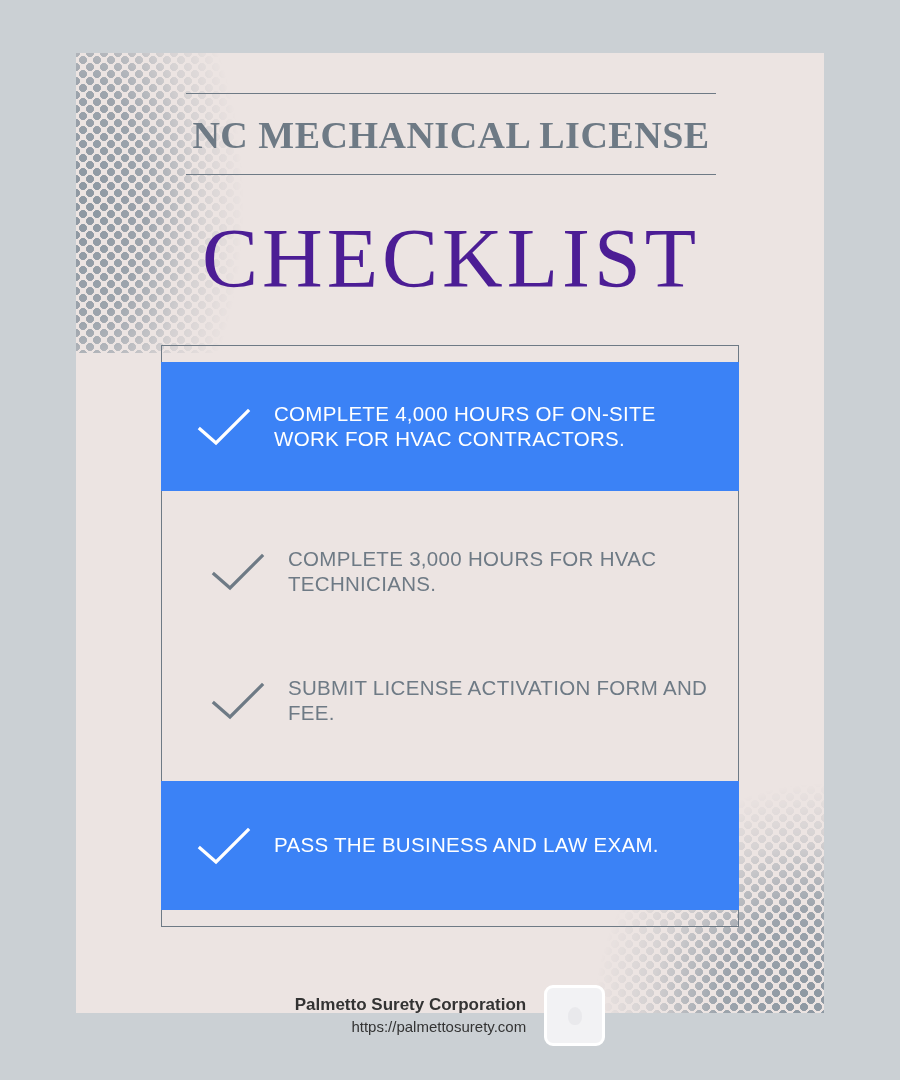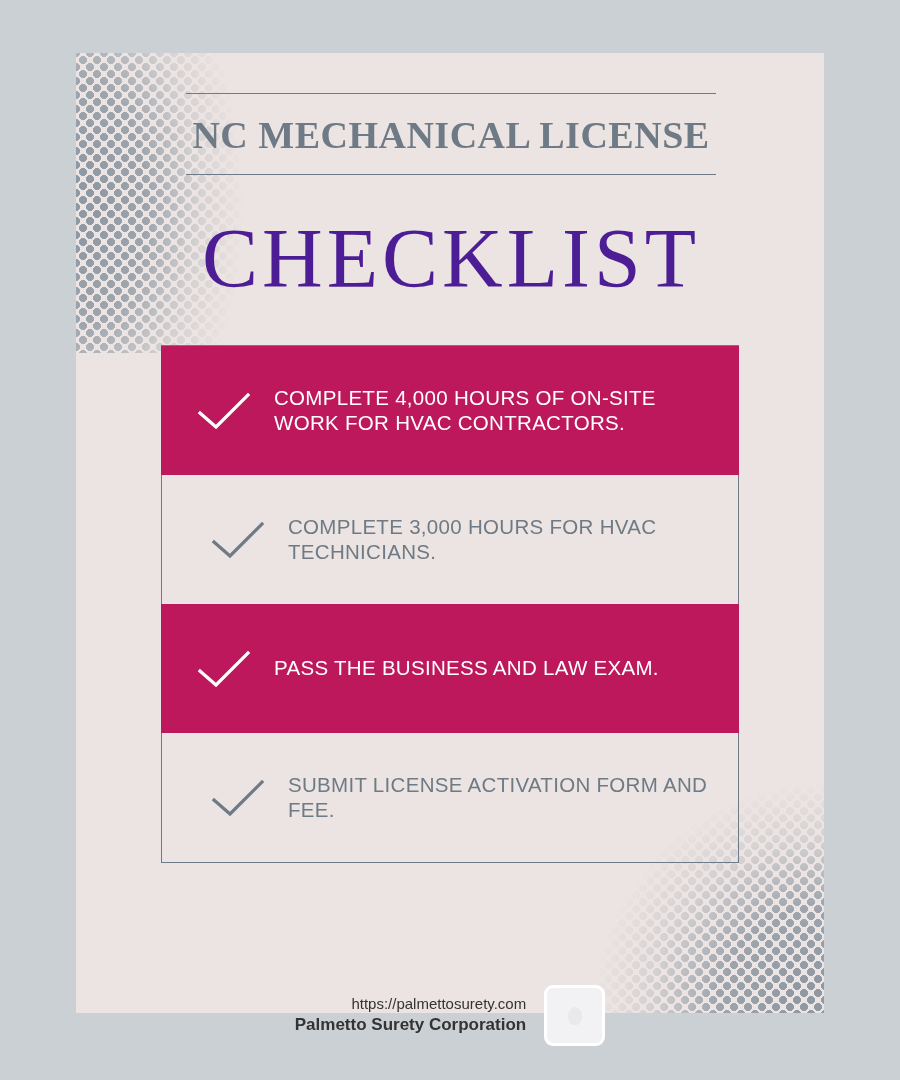--- a/index.html
+++ b/index.html
@@ -106,22 +106,22 @@
   }
   .row {
     display: flex;
     align-items: center;
     box-sizing: border-box;
     height: 129px;
     padding-left: 46px;
     padding-right: 24px;
   }
   .row.dark {
-    background: #be185d;
-    margin: 0 -1px;
+    background: #3b82f6;
+    margin: 16px -1px;
     width: calc(100% + 2px);
     padding-left: 33px;
   }
   .row.light {
     background: transparent;
     justify-content: flex-end;
   }
   .check {
     flex: 0 0 auto;
     width: 60px;
@@ -214,42 +214,42 @@
 
     <div class="row light">
       <span class="check">
         <svg viewBox="0 0 60 44" width="60" height="44" aria-hidden="true">
           <path d="M6 24 L22 38 L54 6" fill="none" stroke="#6e7a85" stroke-width="3.2" stroke-linecap="square" stroke-linejoin="miter"></path>
         </svg>
       </span>
       <span class="row-text">COMPLETE 3,000 HOURS FOR HVAC TECHNICIANS.</span>
     </div>
 
+    <div class="row light">
+      <span class="check">
+        <svg viewBox="0 0 60 44" width="60" height="44" aria-hidden="true">
+          <path d="M6 24 L22 38 L54 6" fill="none" stroke="#6e7a85" stroke-width="3.2" stroke-linecap="square" stroke-linejoin="miter"></path>
+        </svg>
+      </span>
+      <span class="row-text">SUBMIT LICENSE ACTIVATION FORM AND FEE.</span>
+    </div>
+
     <div class="row dark">
       <span class="check">
         <svg viewBox="0 0 60 44" width="60" height="44" aria-hidden="true">
           <path d="M6 24 L22 38 L54 6" fill="none" stroke="#ffffff" stroke-width="3.2" stroke-linecap="square" stroke-linejoin="miter"></path>
         </svg>
       </span>
       <span class="row-text">PASS THE BUSINESS AND LAW EXAM.</span>
-    </div>
-
-    <div class="row light">
-      <span class="check">
-        <svg viewBox="0 0 60 44" width="60" height="44" aria-hidden="true">
-          <path d="M6 24 L22 38 L54 6" fill="none" stroke="#6e7a85" stroke-width="3.2" stroke-linecap="square" stroke-linejoin="miter"></path>
-        </svg>
-      </span>
-      <span class="row-text">SUBMIT LICENSE ACTIVATION FORM AND FEE.</span>
     </div>
 
   </div>
 </div>
 
 <div id="footer">
   <div id="footer-text">
+    <div id="company-name">Palmetto Surety Corporation</div>
     <div id="company-url">https://palmettosurety.com</div>
-    <div id="company-name">Palmetto Surety Corporation</div>
   </div>
   <div id="logo-box">
     <div id="logo-glyph"></div>
   </div>
 </div>
 
 </body></html>

